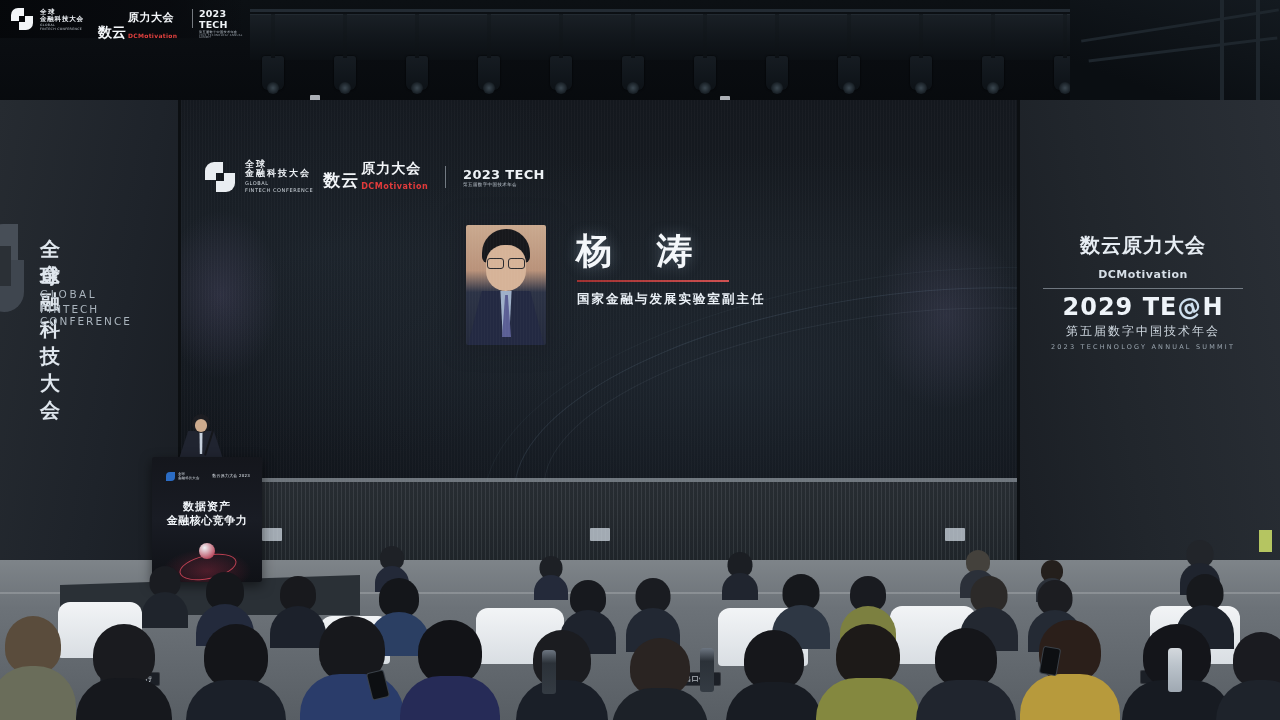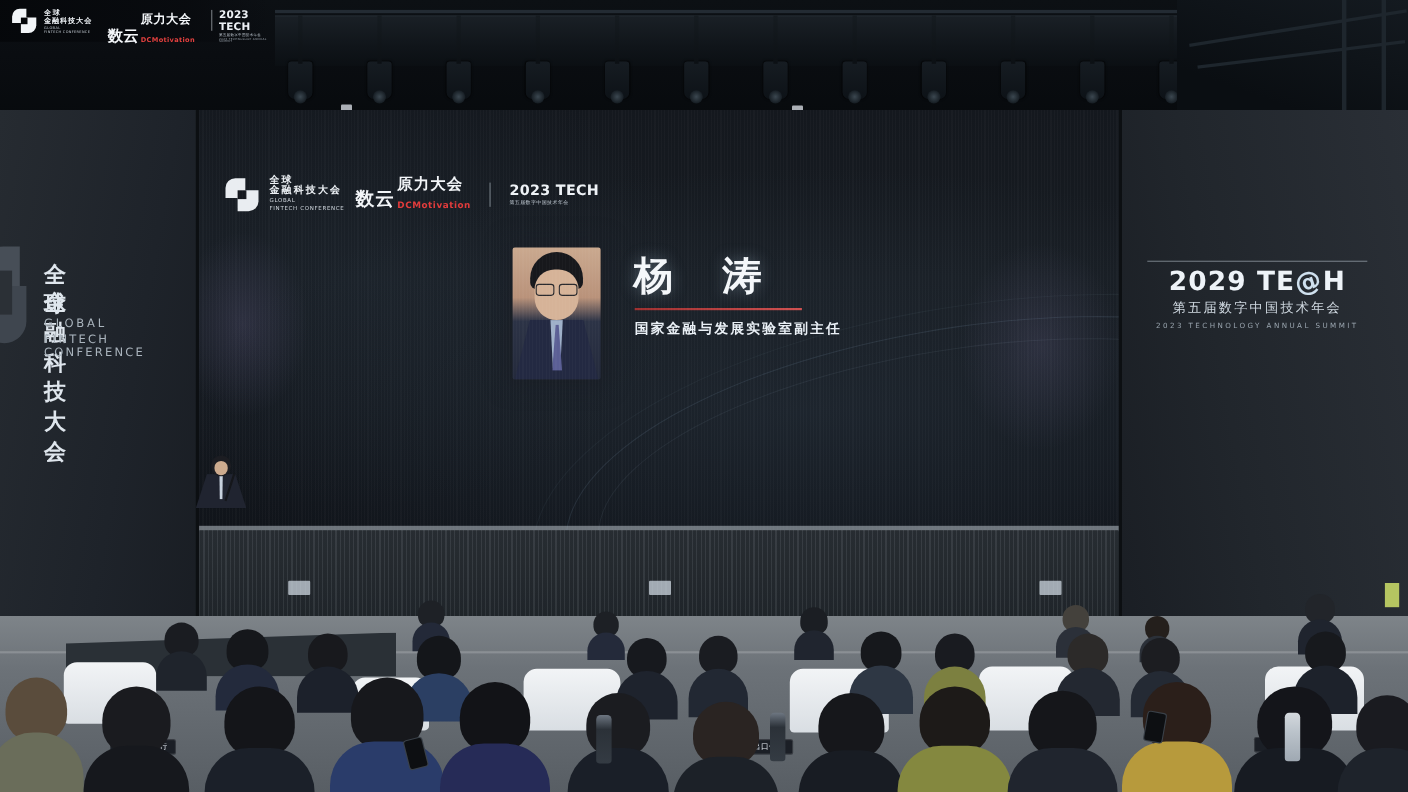--- a/index.html
+++ b/index.html
@@ -299,20 +299,24 @@
         <div class="b2"></div>
         <div class="b3"></div>
     </div>
     <div class="lw-t1">全球</div>
     <div class="lw-t2">金融科技大会</div>
     <div class="lw-t3">GLOBAL</div>
     <div class="lw-t4">FINTECH CONFERENCE</div>
   </div>
 
   <div class="rw">
+    <div class="rw-l1">
+      <span>数云原力大会</span><br>
+      <span class="dc">DCMotivation</span>
+    </div>
     <div class="rw-hr"></div>
     <div class="rw-l2">
       <span>2029 TE</span><span class="at-mark">@</span><span>H</span>
     </div>
     <div class="rw-l3">第五届数字中国技术年会</div>
     <div class="rw-l4">2023 TECHNOLOGY ANNUAL SUMMIT</div>
   </div>
 
   <div class="sf-top"></div>
   <div class="stagefront"></div>
@@ -325,20 +329,37 @@
   <div class="floorline"></div>
   <div class="riser"></div>
 
   <div class="spk">
     <div class="body"></div>
       <div class="shirt"></div>
       <div class="head"></div>
       <div class="face"></div>
   </div>
   <div class="mic"></div>
+  <div class="podium">
+    <div class="pod-logo">
+      <div class="pl-m"></div>
+      <div class="pl-t">
+        <div>全球</div>
+        <div>金融科技大会</div>
+      </div>
+    </div>
+    <div class="pod-logo2">数云原力大会 2023</div>
+    <div class="pod-h1">数据资产</div>
+    <div class="pod-h2">金融核心竞争力</div>
+    <div class="pod-glow"></div>
+    <div class="pod-orb">
+      <div class="ring"></div>
+        <div class="ball"></div>
+    </div>
+  </div>
 
   <div class="aud">
 
     <div class="placard" style="left:100px;top:152px;width:60px;">中国民生银行</div>
     <div class="placard" style="left:655px;top:152px;width:66px;">中国进出口银行</div>
     <div class="placard" style="left:1140px;top:150px;width:56px;">中信银行</div>
 
     <div class="person" style="left:375px;top:26px;width:34px;height:44px;">
       <div class="h" style="top:0;width:24px;height:24px;background:#1e2126;"></div>
       <div class="s" style="top:20px;width:34px;height:26px;background:#232938;"></div>

